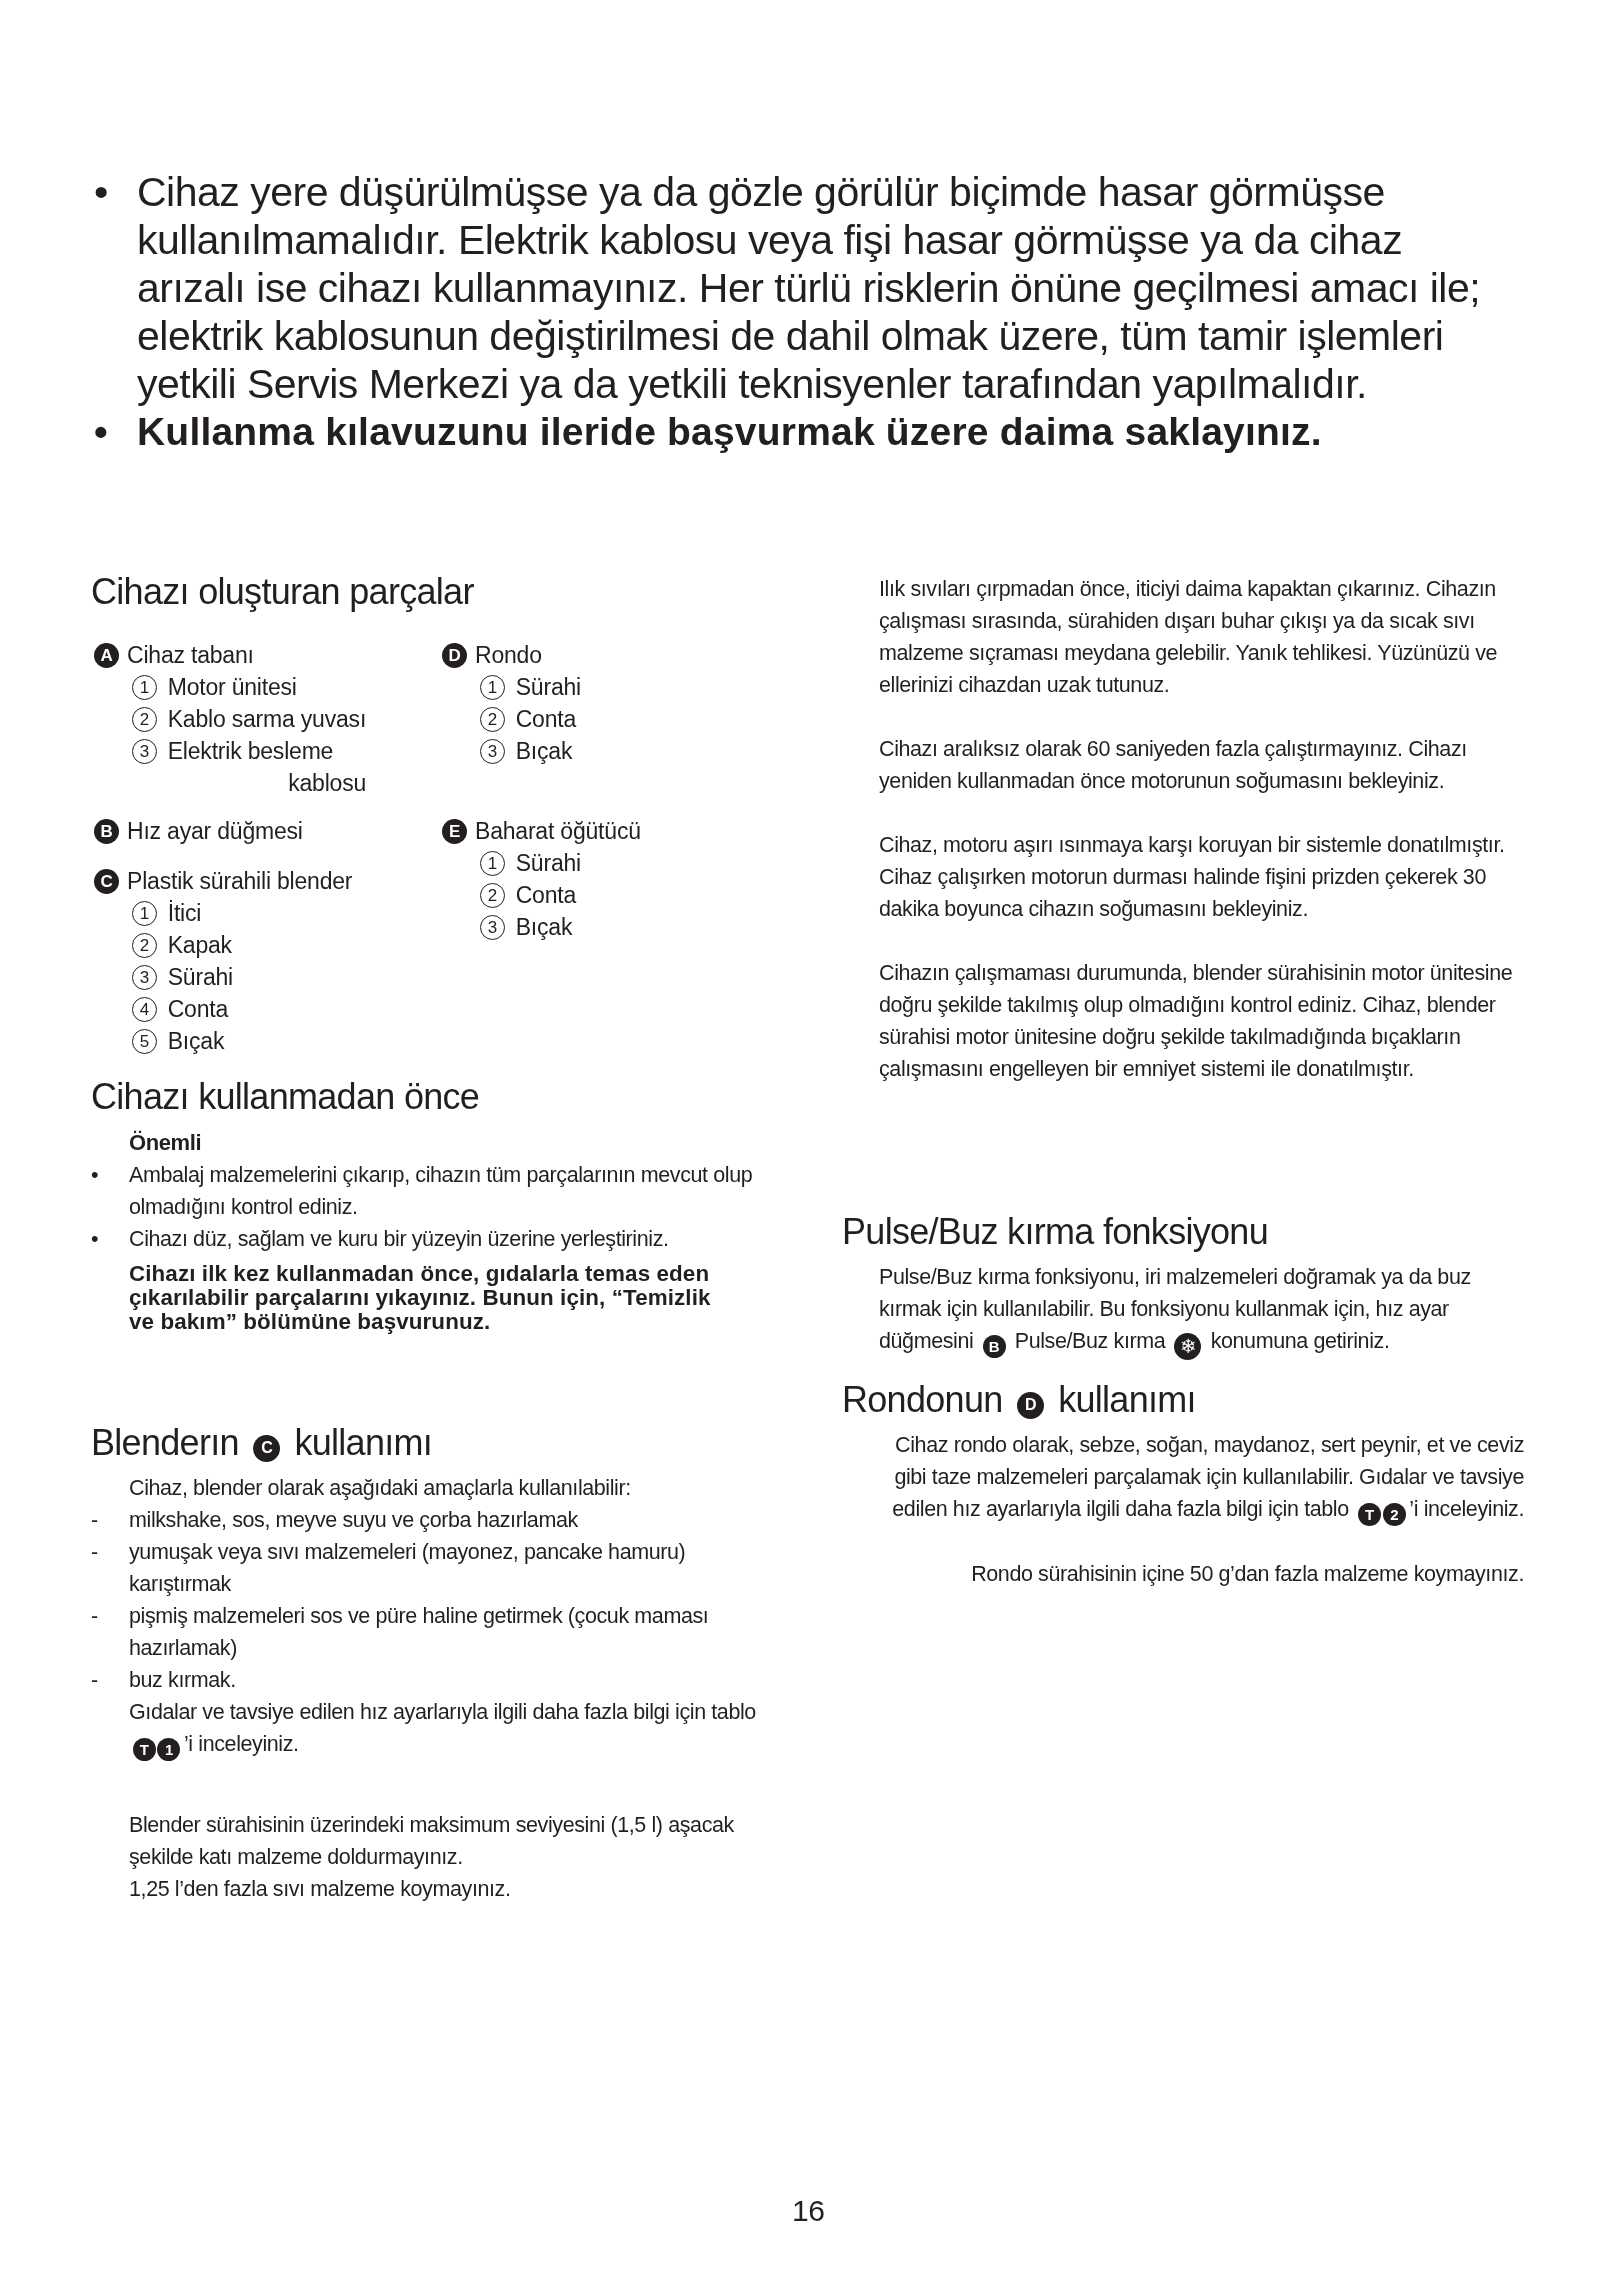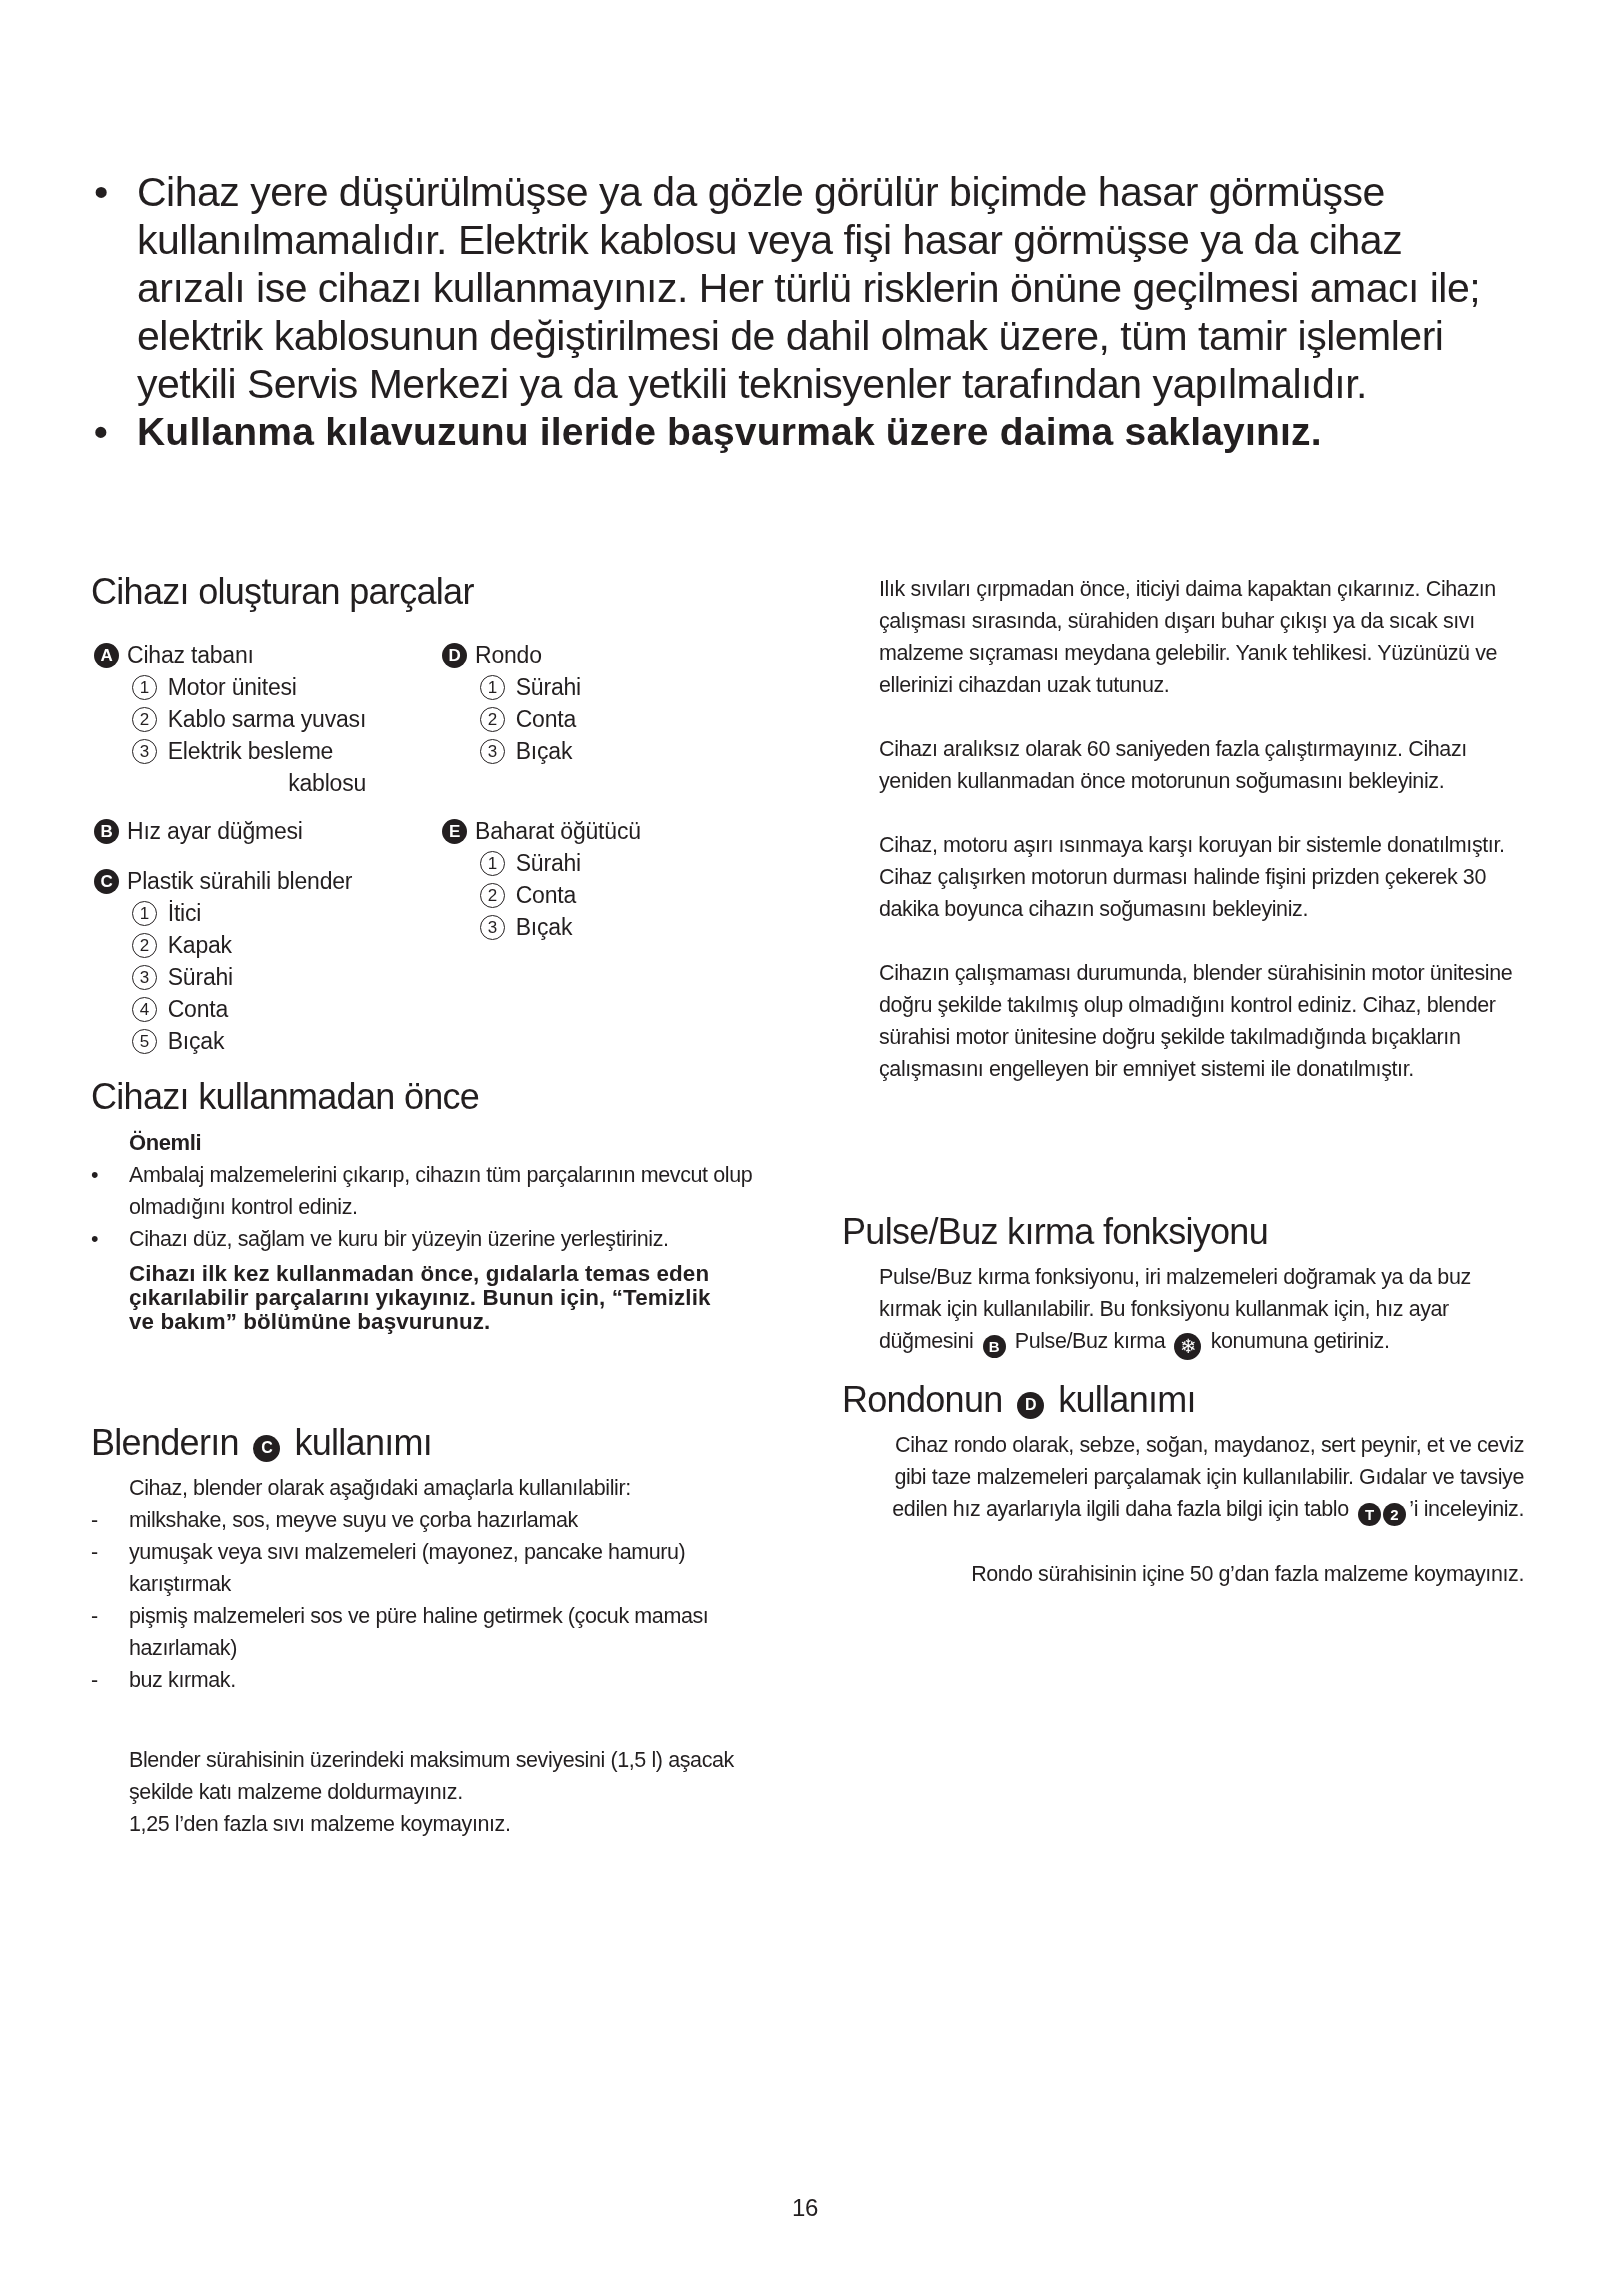--- a/index.html
+++ b/index.html
@@ -50,21 +50,21 @@
 
   .dash-list { margin: 0; padding: 0; list-style: none; }
   .dash-list li { position: relative; padding-left: 38px; }
   .dash-list li .mark { position: absolute; left: 0; top: 0; }
 
   .snow {
     display: inline-flex; align-items: center; justify-content: center;
     width: 27px; height: 27px; border-radius: 50%; background: #231f20;
     color: #fff; font-size: 19.7px; line-height: 1; margin: 0 3.6px; vertical-align: -4.5px;
   }
-  .page-num { font-size: 24px; letter-spacing: -0.4px; }
+  .page-num { font-size: 30px; letter-spacing: -0.4px; }
 </style>
 </head>
 <body>
 
 <div class="abs top-list">
   <div class="top-item">
     <span class="dot">•</span>
     <span>Cihaz yere düşürülmüşse ya da gözle görülür biçimde hasar görmüşse kullanılmamalıdır. Elektrik kablosu veya fişi hasar görmüşse ya da cihaz arızalı ise cihazı kullanmayınız. Her türlü risklerin önüne geçilmesi amacı ile; elektrik kablosunun değiştirilmesi de dahil olmak üzere, tüm tamir işlemleri yetkili Servis Merkezi ya da yetkili teknisyenler tarafından yapılmalıdır.</span>
   </div>
   <div class="top-item bold" style="width:1325px;">
@@ -183,20 +183,24 @@
   <span>Blenderın</span><span class="badge heading">C</span><span>kullanımı</span>
 </div>
 <div class="abs body" style="left:91px; top:1472px; width:681px;">
   <p style="padding-left:38px;">Cihaz, blender olarak aşağıdaki amaçlarla kullanılabilir:</p>
   <ul class="dash-list">
     <li><span class="mark">-</span><span>milkshake, sos, meyve suyu ve çorba hazırlamak</span></li>
     <li><span class="mark">-</span><span>yumuşak veya sıvı malzemeleri (mayonez, pancake hamuru) karıştırmak</span></li>
     <li><span class="mark">-</span><span>pişmiş malzemeleri sos ve püre haline getirmek (çocuk maması hazırlamak)</span></li>
     <li><span class="mark">-</span><span>buz kırmak.</span></li>
   </ul>
+  <p style="padding-left:38px;">
+    <span>Gıdalar ve tavsiye edilen hız ayarlarıyla ilgili daha fazla bilgi için tablo</span>
+    <span class="badge small">T</span><span class="badge small" style="margin-left:-1.8px;">1</span><span>’i inceleyiniz.</span>
+  </p>
   <p style="padding-left:38px; margin-top:48px;">Blender sürahisinin üzerindeki maksimum seviyesini (1,5 l) aşacak şekilde katı malzeme doldurmayınız.</p>
   <p style="padding-left:38px;">1,25 l’den fazla sıvı malzeme koymayınız.</p>
 </div>
 
 <div class="abs body" style="left:879px; top:573px; width:645px;">
   <p>Ilık sıvıları çırpmadan önce, iticiyi daima kapaktan çıkarınız. Cihazın çalışması sırasında, sürahiden dışarı buhar çıkışı ya da sıcak sıvı malzeme sıçraması meydana gelebilir. Yanık tehlikesi. Yüzünüzü ve ellerinizi cihazdan uzak tutunuz.</p>
   <p style="margin-top:32px;">Cihazı aralıksız olarak 60 saniyeden fazla çalıştırmayınız. Cihazı yeniden kullanmadan önce motorunun soğumasını bekleyiniz.</p>
   <p style="margin-top:32px;">Cihaz, motoru aşırı ısınmaya karşı koruyan bir sistemle donatılmıştır. Cihaz çalışırken motorun durması halinde fişini prizden çekerek 30 dakika boyunca cihazın soğumasını bekleyiniz.</p>
   <p style="margin-top:32px;">Cihazın çalışmaması durumunda, blender sürahisinin motor ünitesine doğru şekilde takılmış olup olmadığını kontrol ediniz. Cihaz, blender sürahisi motor ünitesine doğru şekilde takılmadığında bıçakların çalışmasını engelleyen bir emniyet sistemi ile donatılmıştır.</p>
 </div>

